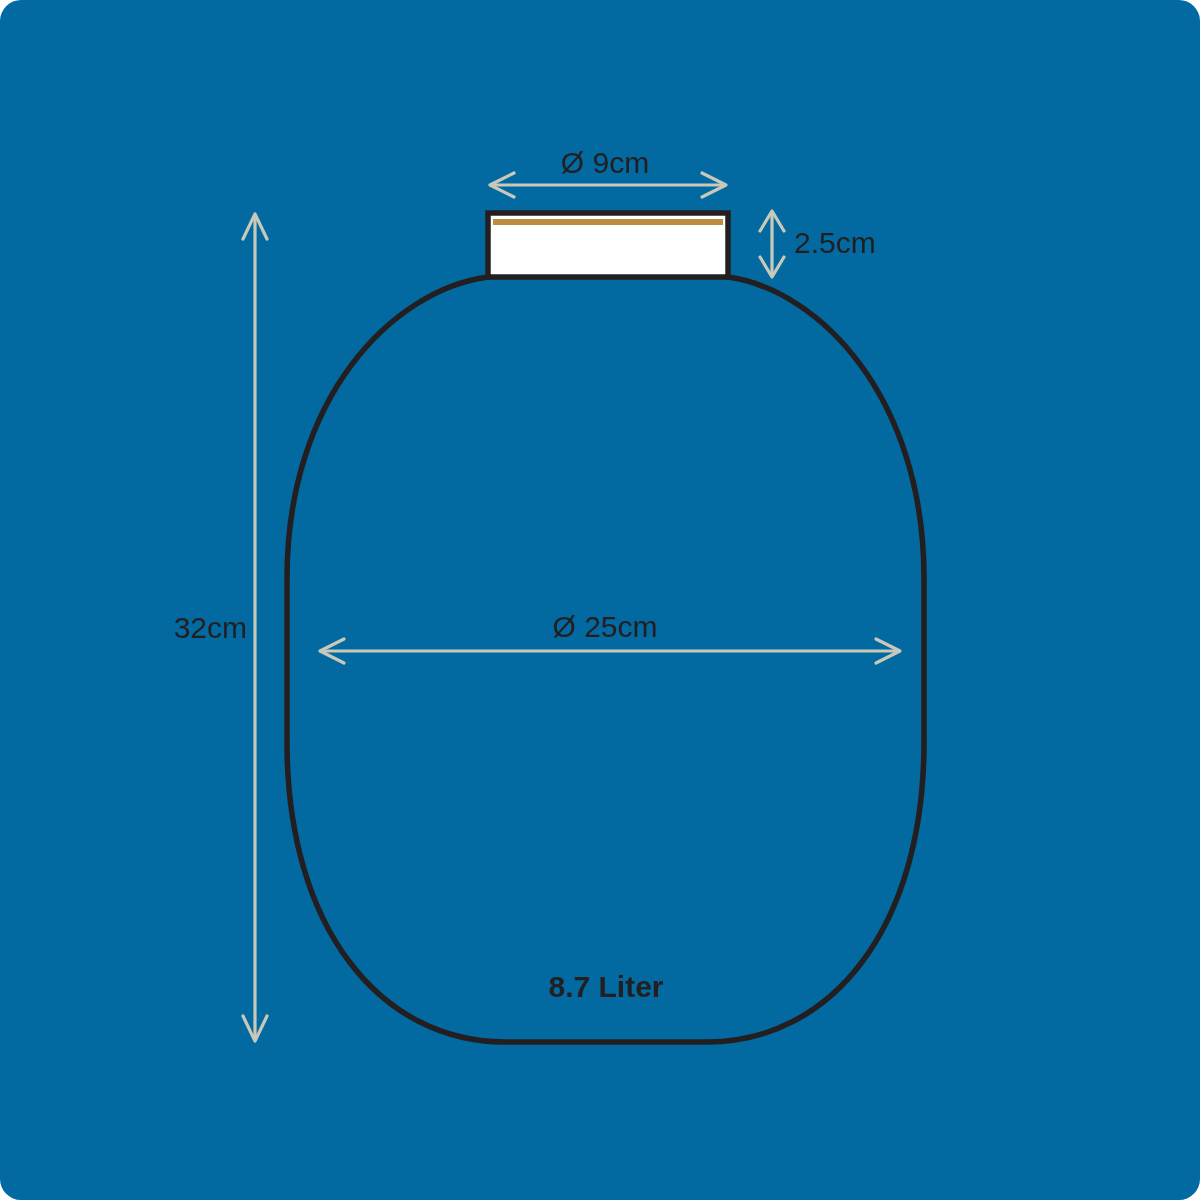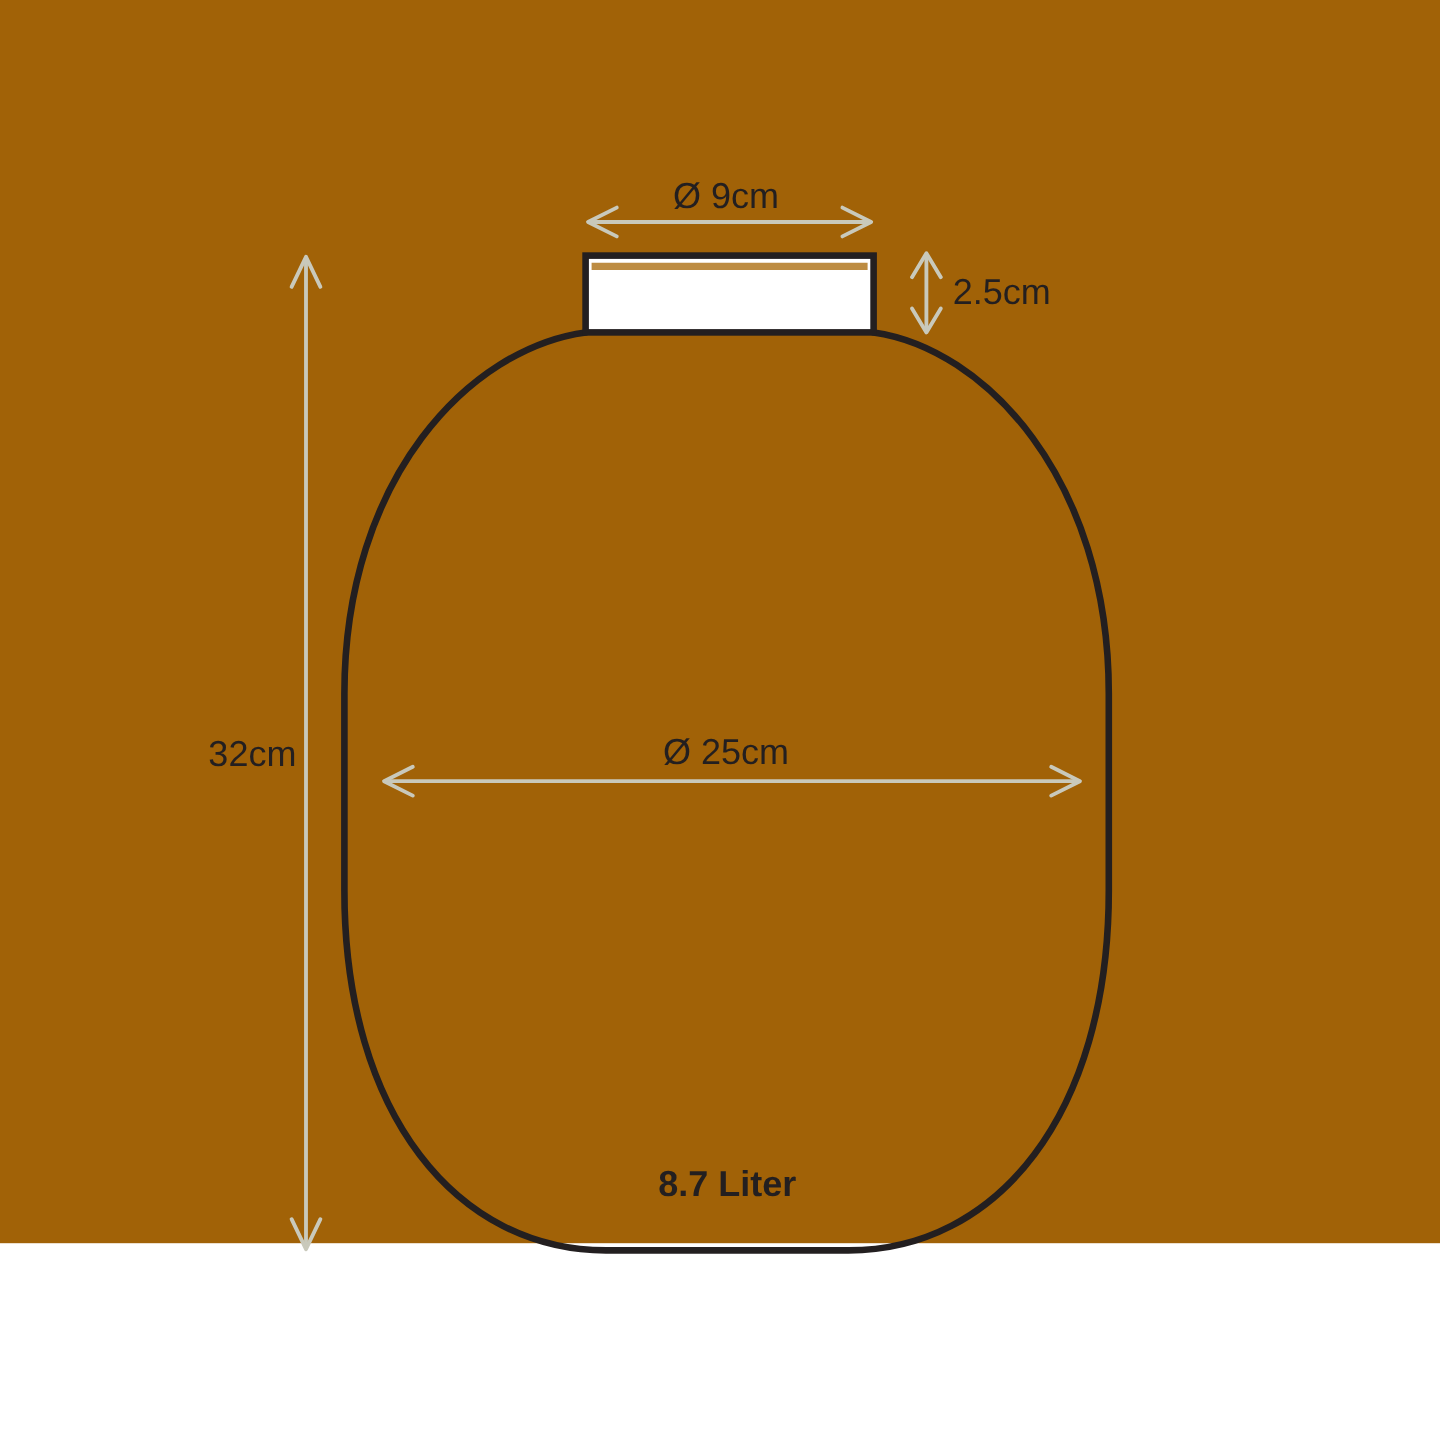--- a/index.html
+++ b/index.html
@@ -6,22 +6,23 @@
     margin: 0;
     padding: 0;
     width: 1200px;
     height: 1200px;
     background: #ffffff;
     overflow: hidden;
   }
   .stage {
     position: relative;
     width: 1200px;
-    height: 1036px;
-    background: #a16207;
+    height: 1200px;
+    background: #0369a1;
+    border-radius: 21px;
   }
   svg.diagram {
     position: absolute;
     left: 0;
     top: 0;
     width: 1200px;
     height: 1200px;
     display: block;
   }
   text.dim-label {

